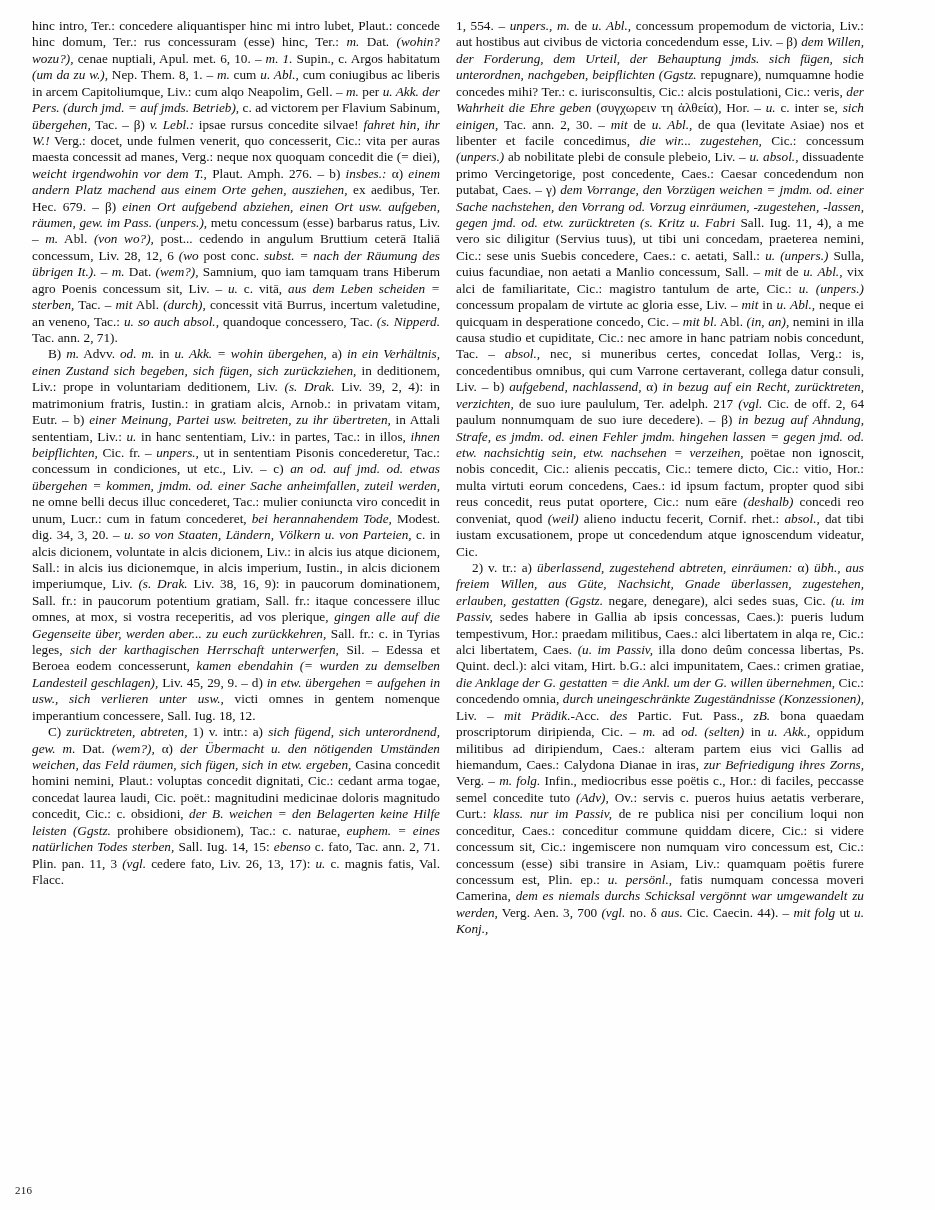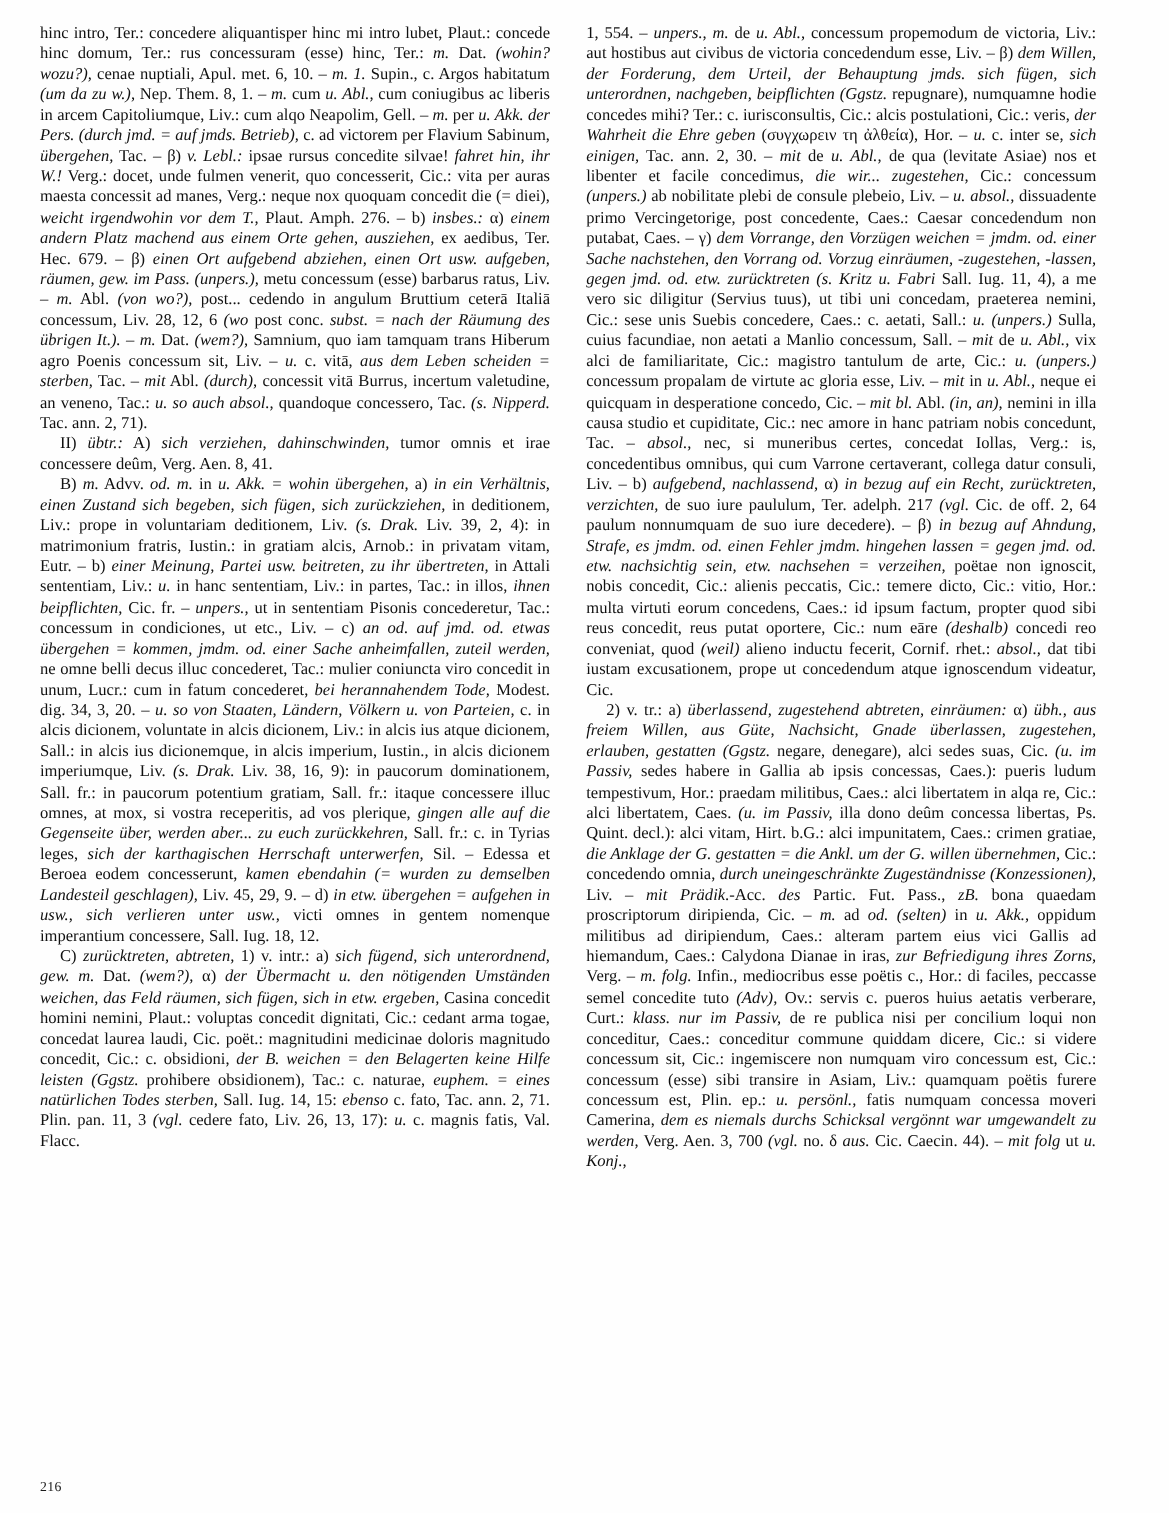--- a/index.html
+++ b/index.html
@@ -19,21 +19,21 @@
     position: relative;
     width: 935px;
     height: 1210px;
     box-sizing: border-box;
     padding: 18px 32px 10px 32px;
     background: #fefefe;
   }
   .columns {
     display: flex;
     flex-direction: row;
-    gap: 29px;
+    gap: 16px;
     height: 1118px;
   }
   .col {
     width: 408px;
     font-size: 13.25px;
     line-height: 16.42px;
     text-align: justify;
     text-justify: inter-word;
     hyphens: manual;
     word-spacing: 0.1px;
@@ -42,21 +42,21 @@
     margin: 0;
     text-indent: 0;
   }
   .col p.ind {
     text-indent: 16px;
   }
   i, .it { font-style: italic; }
   b, .bd { font-weight: normal; font-style: italic; }
   .folio {
     position: absolute;
-    left: 32px;
+    left: 15px;
     bottom: 14px;
     font-size: 11px;
     letter-spacing: 0.3px;
     color: #1a1a1a;
   }
   
   #page::after {
     content: "";
     position: absolute;
     inset: 0;
@@ -64,21 +64,20 @@
     box-shadow: inset 0 0 0 0 rgba(0,0,0,0);
   }
 </style>
 </head>
 <body>
 
 <div id="page">
   <div class="columns">
     <div class="col" id="col-left">
         <p><span>hinc intro, Ter.: concedere aliquantisper hinc mi intro lubet, Plaut.: concede hinc domum, Ter.: rus concessuram (esse) hinc, Ter.: </span><i>m.</i><span> Dat. </span><i>(wohin? wozu?),</i><span> cenae nuptiali, Apul. met. 6, 10. – </span><i>m. 1.</i><span> Supin., c. Argos habitatum </span><i>(um da zu w.),</i><span> Nep. Them. 8, 1. – </span><i>m.</i><span> cum </span><i>u. Abl.,</i><span> cum coniugibus ac liberis in arcem Capitoliumque, Liv.: cum alqo Neapolim, Gell. – </span><i>m.</i><span> per </span><i>u. Akk. der Pers. (durch jmd. = auf jmds. Betrieb),</i><span> c. ad victorem per Flavium Sabinum, </span><i>übergehen,</i><span> Tac. – β) </span><i>v. Lebl.:</i><span> ipsae rursus concedite silvae! </span><i>fahret hin, ihr W.!</i><span> Verg.: docet, unde fulmen venerit, quo concesserit, Cic.: vita per auras maesta concessit ad manes, Verg.: neque nox quoquam concedit die (= diei), </span><i>weicht irgendwohin vor dem T.,</i><span> Plaut. Amph. 276. – b) </span><i>insbes.:</i><span> α) </span><i>einem andern Platz machend aus einem Orte gehen,</i><b> ausziehen,</b><span> ex aedibus, Ter. Hec. 679. – β) </span><i>einen Ort aufgebend</i><b> abziehen,</b><i> einen Ort usw.</i><b> aufgeben, räumen,</b><i> gew. im Pass. (unpers.),</i><span> metu concessum (esse) barbarus ratus, Liv. – </span><i>m.</i><span> Abl. </span><i>(von wo?),</i><span> post... cedendo in angulum Bruttium ceterā Italiā concessum, Liv. 28, 12, 6 </span><i>(wo</i><span> post conc. </span><i>subst. = nach der Räumung des übrigen It.).</i><span> – </span><i>m.</i><span> Dat. </span><i>(wem?),</i><span> Samnium, quo iam tamquam trans Hiberum agro Poenis concessum sit, Liv. – </span><i>u.</i><span> c. vitā, </span><i>aus dem Leben scheiden = sterben,</i><span> Tac. – </span><i>mit</i><span> Abl. </span><i>(durch),</i><span> concessit vitā Burrus, incertum valetudine, an veneno, Tac.: </span><i>u. so auch absol.,</i><span> quandoque concessero, Tac. </span><i>(s. Nipperd.</i><span> Tac. ann. 2, 71).</span></p>
-        <p class="ind"><span>II) </span><i>übtr.:</i><span> A) </span><b>sich verziehen, dahinschwinden,</b><span> tumor omnis et irae concessere deûm, Verg. Aen. 8, 41.</span></p>
         <p class="ind"><span>B) </span><i>m.</i><span> Advv. </span><i>od. m.</i><span> in </span><i>u. Akk. = wohin</i><b> übergehen,</b><span> a) </span><i>in ein Verhältnis, einen Zustand</i><b> sich begeben, sich fügen, sich zurückziehen,</b><span> in deditionem, Liv.: prope in voluntariam deditionem, Liv. </span><i>(s. Drak.</i><span> Liv. 39, 2, 4): in matrimonium fratris, Iustin.: in gratiam alcis, Arnob.: in privatam vitam, Eutr. – b) </span><i>einer Meinung, Partei usw.</i><b> beitreten,</b><i> zu ihr</i><b> übertreten,</b><span> in Attali sententiam, Liv.: </span><i>u.</i><span> in hanc sententiam, Liv.: in partes, Tac.: in illos, </span><i>ihnen beipflichten,</i><span> Cic. fr. – </span><i>unpers.,</i><span> ut in sententiam Pisonis concederetur, Tac.: concessum in condiciones, ut etc., Liv. – c) </span><i>an od. auf jmd. od. etwas</i><b> übergehen = kommen,</b><i> jmdm. od. einer Sache</i><b> anheimfallen, zuteil werden,</b><span> ne omne belli decus illuc concederet, Tac.: mulier coniuncta viro concedit in unum, Lucr.: cum in fatum concederet, </span><i>bei herannahendem Tode,</i><span> Modest. dig. 34, 3, 20. – </span><i>u. so von Staaten, Ländern, Völkern u. von Parteien,</i><span> c. in alcis dicionem, voluntate in alcis dicionem, Liv.: in alcis ius atque dicionem, Sall.: in alcis ius dicionemque, in alcis imperium, Iustin., in alcis dicionem imperiumque, Liv. </span><i>(s. Drak.</i><span> Liv. 38, 16, 9): in paucorum dominationem, Sall. fr.: in paucorum potentium gratiam, Sall. fr.: itaque concessere illuc omnes, at mox, si vostra receperitis, ad vos plerique, </span><i>gingen alle auf die Gegenseite über, werden aber... zu euch zurückkehren,</i><span> Sall. fr.: c. in Tyrias leges, </span><i>sich der karthagischen Herrschaft unterwerfen,</i><span> Sil. – Edessa et Beroea eodem concesserunt, </span><i>kamen ebendahin (= wurden zu demselben Landesteil geschlagen),</i><span> Liv. 45, 29, 9. – d) </span><i>in etw.</i><b> übergehen</b><i> = aufgehen in usw., sich verlieren unter usw.,</i><span> victi omnes in gentem nomenque imperantium concessere, Sall. Iug. 18, 12.</span></p>
         <p class="ind"><span>C) </span><b>zurücktreten, abtreten,</b><span> 1) v. intr.: a) </span><i>sich fügend, sich unterordnend, gew. m.</i><span> Dat. </span><i>(wem?),</i><span> α) </span><i>der Übermacht u. den nötigenden Umständen</i><b> weichen, das Feld räumen, sich fügen, sich</b><i> in etw.</i><b> ergeben,</b><span> Casina concedit homini nemini, Plaut.: voluptas concedit dignitati, Cic.: cedant arma togae, concedat laurea laudi, Cic. poët.: magnitudini medicinae doloris magnitudo concedit, Cic.: c. obsidioni, </span><i>der B. weichen = den Belagerten keine Hilfe leisten (Ggstz.</i><span> prohibere obsidionem), Tac.: c. naturae, </span><i>euphem. = eines natürlichen Todes sterben,</i><span> Sall. Iug. 14, 15: </span><i>ebenso</i><span> c. fato, Tac. ann. 2, 71. Plin. pan. 11, 3 </span><i>(vgl.</i><span> cedere fato, Liv. 26, 13, 17): </span><i>u.</i><span> c. magnis fatis, Val. Flacc.</span></p>
       </div>
     <div class="col" id="col-right">
         <p><span>1, 554. – </span><i>unpers., m.</i><span> de </span><i>u. Abl.,</i><span> concessum propemodum de victoria, Liv.: aut hostibus aut civibus de victoria concedendum esse, Liv. – β) </span><i>dem Willen, der Forderung, dem Urteil, der Behauptung jmds.</i><b> sich fügen, sich unterordnen, nachgeben, beipflichten</b><i> (Ggstz.</i><span> repugnare), numquamne hodie concedes mihi? Ter.: c. iurisconsultis, Cic.: alcis postulationi, Cic.: veris, </span><i>der Wahrheit die Ehre geben</i><span> (συγχωρειν τη ἀλθεία), Hor. – </span><i>u.</i><span> c. inter se, </span><i>sich einigen,</i><span> Tac. ann. 2, 30. – </span><i>mit</i><span> de </span><i>u. Abl.,</i><span> de qua (levitate Asiae) nos et libenter et facile concedimus, </span><i>die wir... zugestehen,</i><span> Cic.: concessum </span><i>(unpers.)</i><span> ab nobilitate plebi de consule plebeio, Liv. – </span><i>u. absol.,</i><span> dissuadente primo Vercingetorige, post concedente, Caes.: Caesar concedendum non putabat, Caes. – γ) </span><i>dem Vorrange, den Vorzügen weichen = jmdm. od. einer Sache</i><b> nachstehen, den Vorrang</b><i> od.</i><b> Vorzug einräumen, -zugestehen, -lassen,</b><i> gegen jmd. od. etw.</i><b> zurücktreten</b><i> (s. Kritz u. Fabri</i><span> Sall. Iug. 11, 4), a me vero sic diligitur (Servius tuus), ut tibi uni concedam, praeterea nemini, Cic.: sese unis Suebis concedere, Caes.: c. aetati, Sall.: </span><i>u. (unpers.)</i><span> Sulla, cuius facundiae, non aetati a Manlio concessum, Sall. – </span><i>mit</i><span> de </span><i>u. Abl.,</i><span> vix alci de familiaritate, Cic.: magistro tantulum de arte, Cic.: </span><i>u. (unpers.)</i><span> concessum propalam de virtute ac gloria esse, Liv. – </span><i>mit</i><span> in </span><i>u. Abl.,</i><span> neque ei quicquam in desperatione concedo, Cic. – </span><i>mit bl.</i><span> Abl. </span><i>(in, an),</i><span> nemini in illa causa studio et cupiditate, Cic.: nec amore in hanc patriam nobis concedunt, Tac. – </span><i>absol.,</i><span> nec, si muneribus certes, concedat Iollas, Verg.: is, concedentibus omnibus, qui cum Varrone certaverant, collega datur consuli, Liv. – b) </span><i>aufgebend, nachlassend,</i><span> α) </span><i>in bezug auf ein Recht,</i><b> zurücktreten, verzichten,</b><span> de suo iure paululum, Ter. adelph. 217 </span><i>(vgl.</i><span> Cic. de off. 2, 64 paulum nonnumquam de suo iure decedere). – β) </span><i>in bezug auf Ahndung, Strafe, es jmdm. od. einen Fehler jmdm.</i><b> hingehen lassen</b><i> = gegen jmd. od. etw.</i><b> nachsichtig sein,</b><i> etw.</i><b> nachsehen</b><i> = verzeihen,</i><span> poëtae non ignoscit, nobis concedit, Cic.: alienis peccatis, Cic.: temere dicto, Cic.: vitio, Hor.: multa virtuti eorum concedens, Caes.: id ipsum factum, propter quod sibi reus concedit, reus putat oportere, Cic.: num eāre </span><i>(deshalb)</i><span> concedi reo conveniat, quod </span><i>(weil)</i><span> alieno inductu fecerit, Cornif. rhet.: </span><i>absol.,</i><span> dat tibi iustam excusationem, prope ut concedendum atque ignoscendum videatur, Cic.</span></p>
         <p class="ind"><span>2) v. tr.: a) </span><i>überlassend, zugestehend</i><b> abtreten, einräumen:</b><span> α) </span><i>übh., aus freiem Willen, aus Güte, Nachsicht, Gnade</i><b> überlassen, zugestehen, erlauben, gestatten</b><i> (Ggstz.</i><span> negare, denegare), alci sedes suas, Cic. </span><i>(u. im Passiv,</i><span> sedes habere in Gallia ab ipsis concessas, Caes.): pueris ludum tempestivum, Hor.: praedam militibus, Caes.: alci libertatem in alqa re, Cic.: alci libertatem, Caes. </span><i>(u. im Passiv,</i><span> illa dono deûm concessa libertas, Ps. Quint. decl.): alci vitam, Hirt. b.G.: alci impunitatem, Caes.: crimen gratiae, </span><i>die Anklage der G. gestatten = die Ankl. um der G. willen übernehmen,</i><span> Cic.: concedendo omnia, </span><i>durch uneingeschränkte Zugeständnisse (Konzessionen),</i><span> Liv. – </span><i>mit Prädik</i><span>.-Acc. </span><i>des</i><span> Partic. Fut. Pass., </span><i>zB.</i><span> bona quaedam proscriptorum diripienda, Cic. – </span><i>m.</i><span> ad </span><i>od. (selten)</i><span> in </span><i>u. Akk.,</i><span> oppidum militibus ad diripiendum, Caes.: alteram partem eius vici Gallis ad hiemandum, Caes.: Calydona Dianae in iras, </span><i>zur Befriedigung ihres Zorns,</i><span> Verg. – </span><i>m. folg.</i><span> Infin., mediocribus esse poëtis c., Hor.: di faciles, peccasse semel concedite tuto </span><i>(Adv),</i><span> Ov.: servis c. pueros huius aetatis verberare, Curt.: </span><i>klass. nur im Passiv,</i><span> de re publica nisi per concilium loqui non conceditur, Caes.: conceditur commune quiddam dicere, Cic.: si videre concessum sit, Cic.: ingemiscere non numquam viro concessum est, Cic.: concessum (esse) sibi transire in Asiam, Liv.: quamquam poëtis furere concessum est, Plin. ep.: </span><i>u. persönl.,</i><span> fatis numquam concessa moveri Camerina, </span><i>dem es niemals durchs Schicksal vergönnt war umgewandelt zu werden,</i><span> Verg. Aen. 3, 700 </span><i>(vgl.</i><span> no. δ </span><i>aus.</i><span> Cic. Caecin. 44). – </span><i>mit folg</i><span> ut </span><i>u. Konj.,</i></p>
       </div>
   </div>
   <div class="folio">216</div>
 </div>

